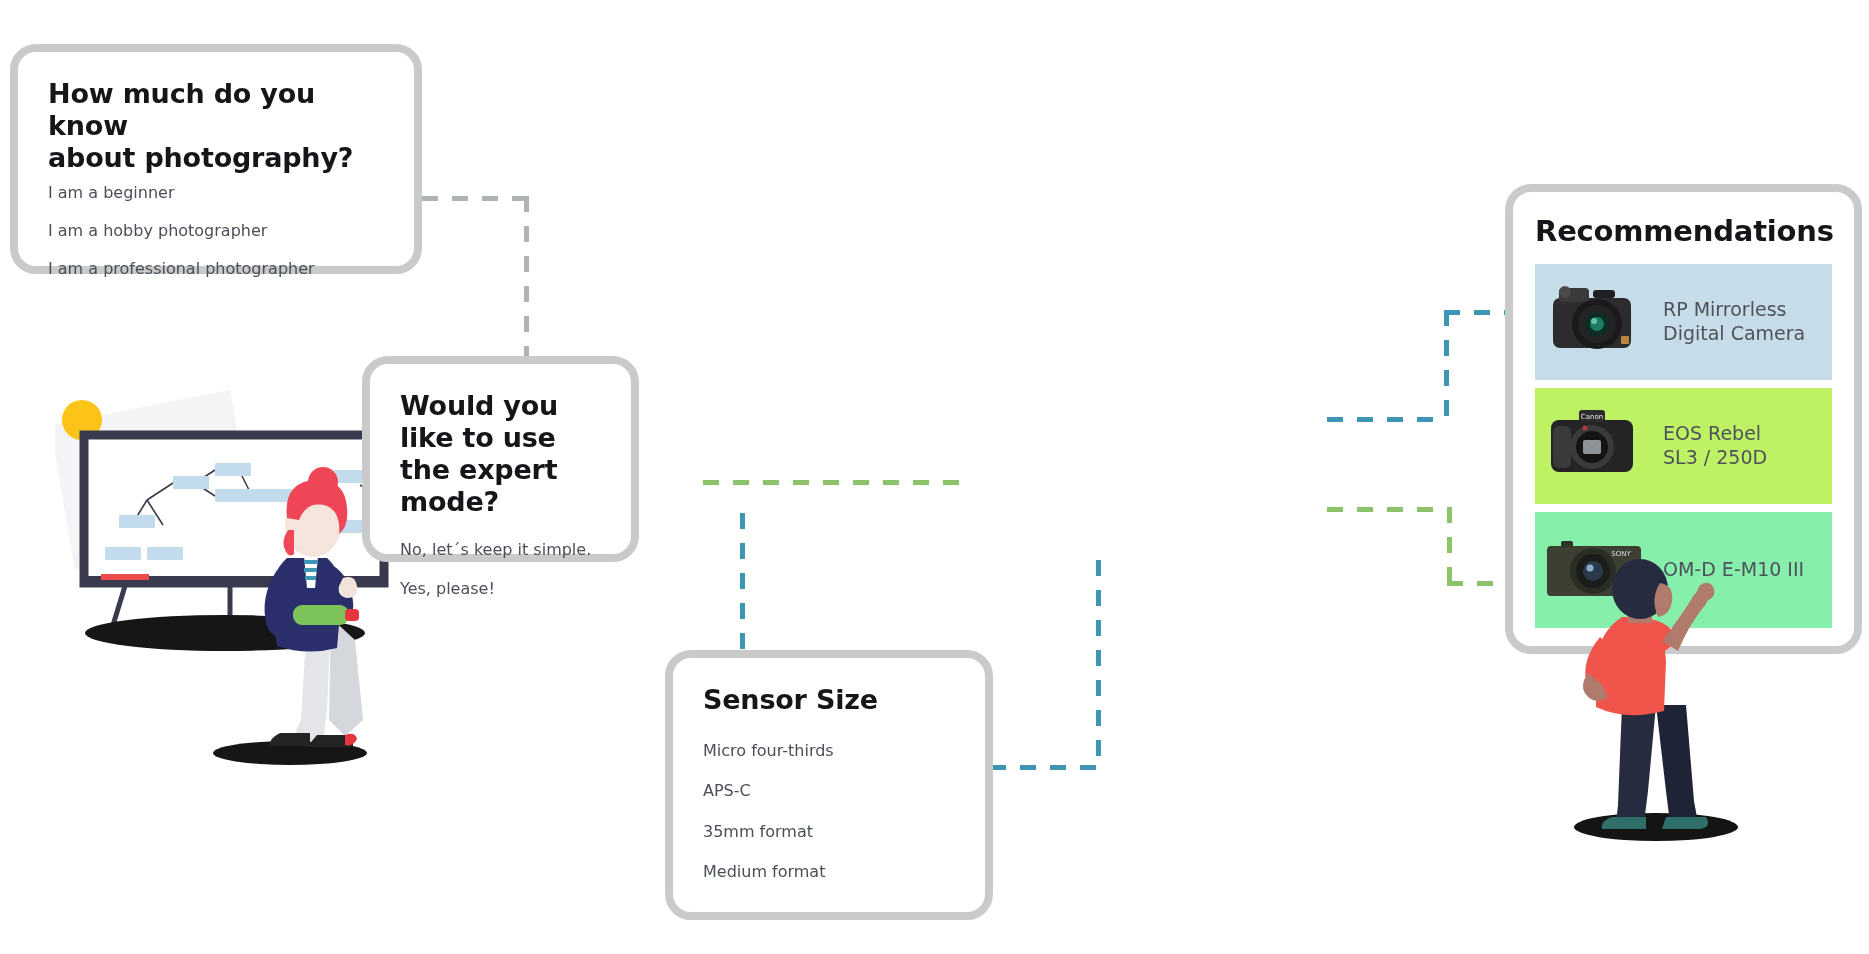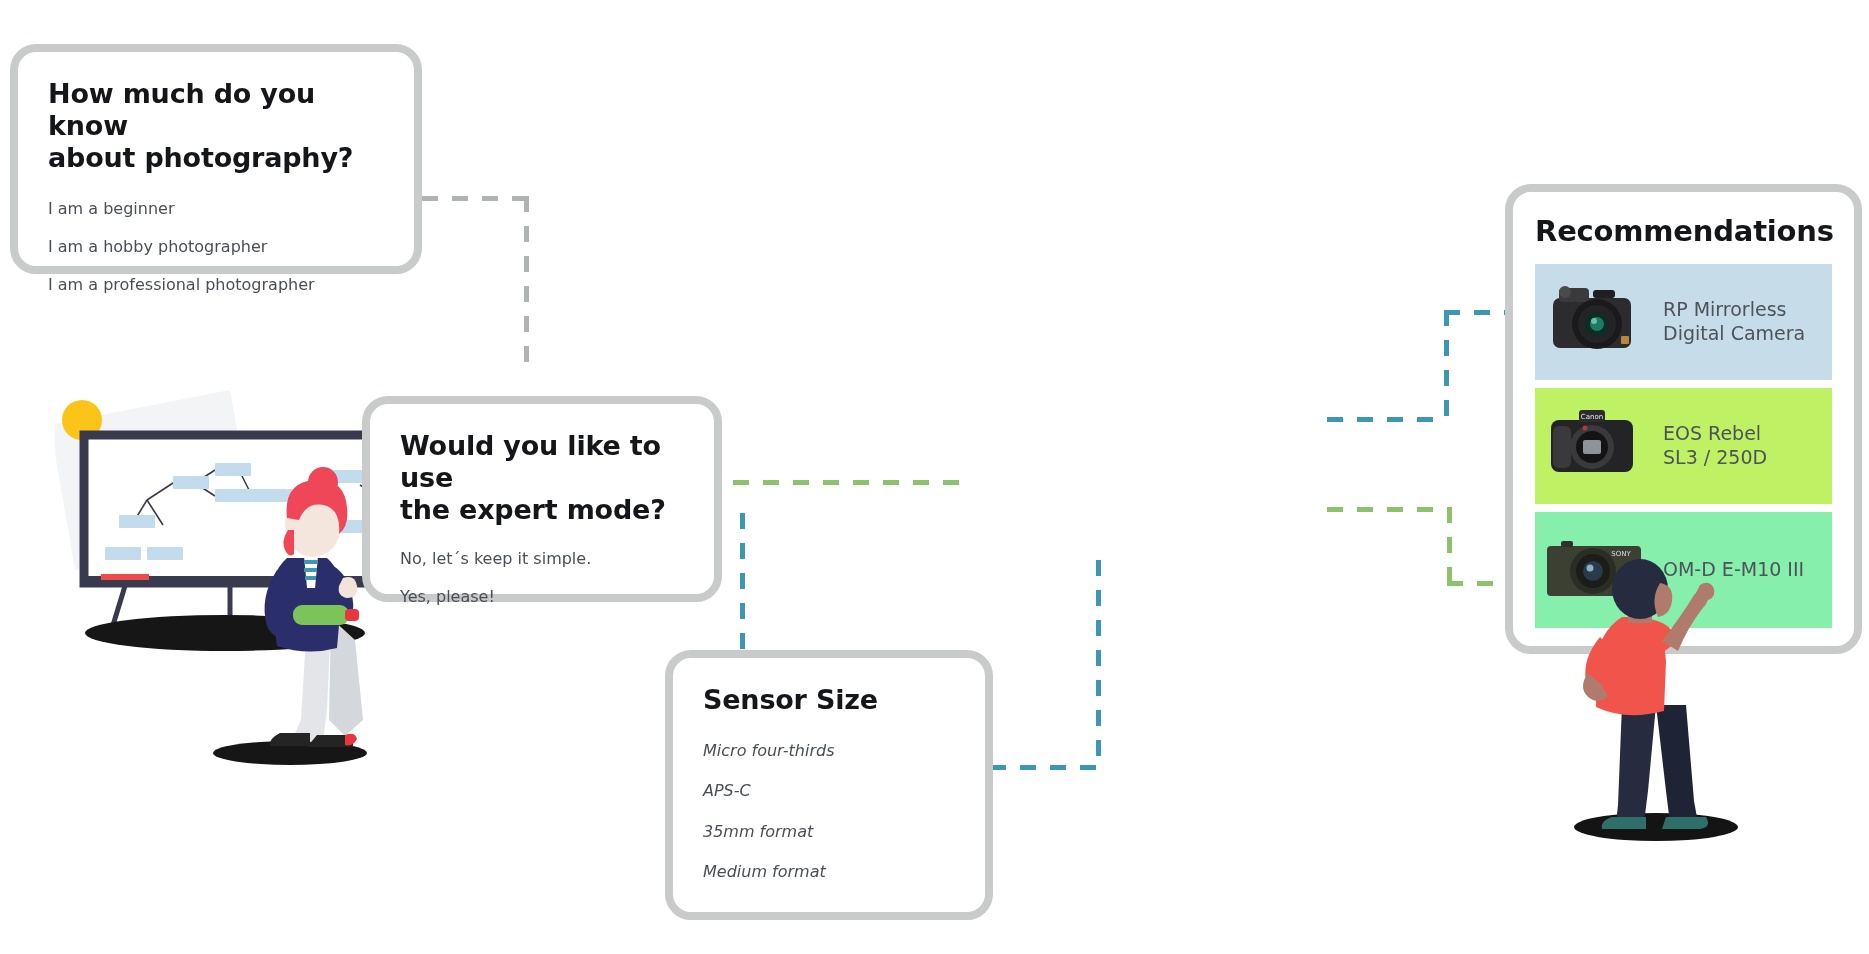--- a/index.html
+++ b/index.html
@@ -33,28 +33,28 @@
     font-size: 16px;
     color: #4a4f57;
     line-height: 1.15;
     margin-bottom: 20px;
     font-weight: 400;
   }
   .opt:last-child { margin-bottom: 0; }
 
   
   #card-knowledge { left: 10px;   top: 44px;  width: 412px; height: 230px; }
-  #card-expert    { left: 362px;  top: 356px; width: 360px; height: 206px; margin-top: 40px; }
+  #card-expert    { left: 362px;  top: 356px; width: 277px; height: 206px; }
   #card-shooting  { left: 964px;  top: 273px; width: 365px; height: 290px; }
   #card-sensor    { left: 665px;  top: 650px; width: 328px; height: 270px; }
 
-  #card-knowledge h2 { margin-bottom: 26px; }
+  #card-knowledge h2 { margin-bottom: 10px; }
   #card-shooting .opt { margin-bottom: 18px; }
   #card-sensor  h2 { margin-bottom: 26px; }
-  #card-sensor  .opt { margin-bottom: 22px; font-style: italic; }
+  #card-sensor  .opt { margin-bottom: 22px; }
 
   
   #panel-recos {
     position: absolute;
     left: 1505px; top: 184px;
     width: 357px; height: 470px;
     background: #ffffff;
     border: 8px solid #c9cbcb;
     border-radius: 26px;
     z-index: 22;

